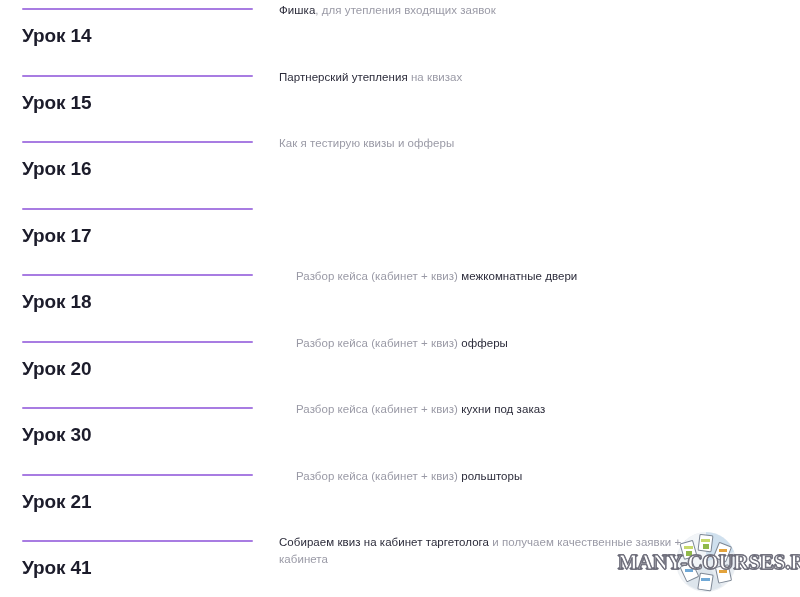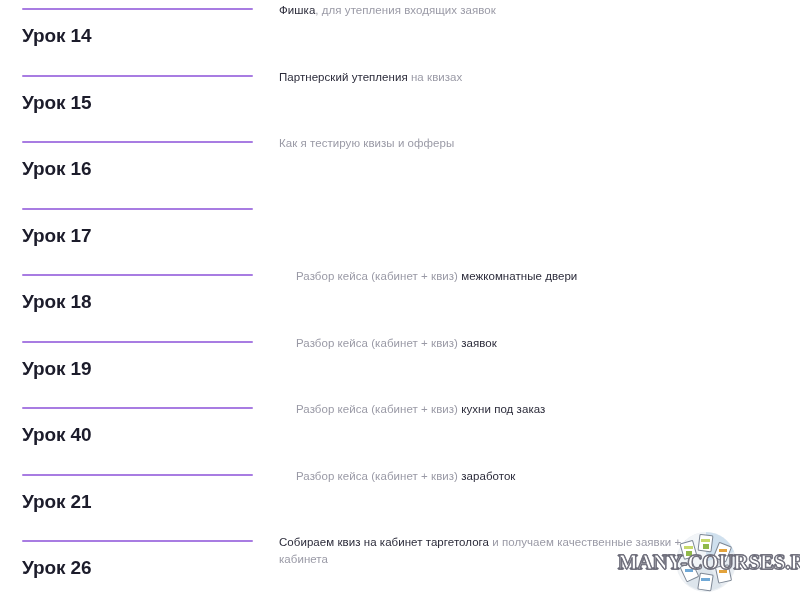--- a/index.html
+++ b/index.html
@@ -128,36 +128,36 @@
       <div class="lesson-divider"></div>
       <div class="lesson-number">Урок 17</div>
     </div>
     <div class="lesson-row" style="top: 274px;">
       <div class="lesson-divider"></div>
       <div class="lesson-number">Урок 18</div>
       <div class="lesson-desc indented"><span>Разбор кейса (кабинет + квиз) </span><span class="strong">межкомнатные двери</span></div>
     </div>
     <div class="lesson-row" style="top: 340.5px;">
       <div class="lesson-divider"></div>
-      <div class="lesson-number">Урок 19</div>
-      <div class="lesson-desc indented"><span>Разбор кейса (кабинет + квиз) </span><span class="strong">заявок</span></div>
+      <div class="lesson-number">Урок 20</div>
+      <div class="lesson-desc indented"><span>Разбор кейса (кабинет + квиз) </span><span class="strong">офферы</span></div>
     </div>
     <div class="lesson-row" style="top: 407px;">
       <div class="lesson-divider"></div>
-      <div class="lesson-number">Урок 40</div>
+      <div class="lesson-number">Урок 30</div>
       <div class="lesson-desc indented"><span>Разбор кейса (кабинет + квиз) </span><span class="strong">кухни под заказ</span></div>
     </div>
     <div class="lesson-row" style="top: 473.5px;">
       <div class="lesson-divider"></div>
       <div class="lesson-number">Урок 21</div>
-      <div class="lesson-desc indented"><span>Разбор кейса (кабинет + квиз) </span><span class="strong">заработок</span></div>
+      <div class="lesson-desc indented"><span>Разбор кейса (кабинет + квиз) </span><span class="strong">рольшторы</span></div>
     </div>
     <div class="lesson-row" style="top: 540px;">
       <div class="lesson-divider"></div>
-      <div class="lesson-number">Урок 26</div>
+      <div class="lesson-number">Урок 41</div>
       <div class="lesson-desc"><span class="strong">Собираем квиз на кабинет таргетолога</span><span> и получаем качественные заявки + разбор кабинета</span></div>
     </div>
     <div id="watermark">
     <span class="wm-globe">
       <svg viewBox="0 0 64 64" width="64" height="64" aria-hidden="true">
         <circle cx="32" cy="32" r="30" fill="#eef1f4"></circle>
         <path d="M32 2 A30 30 0 0 1 60 22 L32 32 Z" fill="#cfe0ee"></path>
         <path d="M60 22 A30 30 0 0 1 48 56 L32 32 Z" fill="#e8edf2"></path>
         <path d="M48 56 A30 30 0 0 1 12 53 L32 32 Z" fill="#dde5ec"></path>
         <path d="M12 53 A30 30 0 0 1 32 2 L32 32 Z" fill="#f2f5f8"></path>

